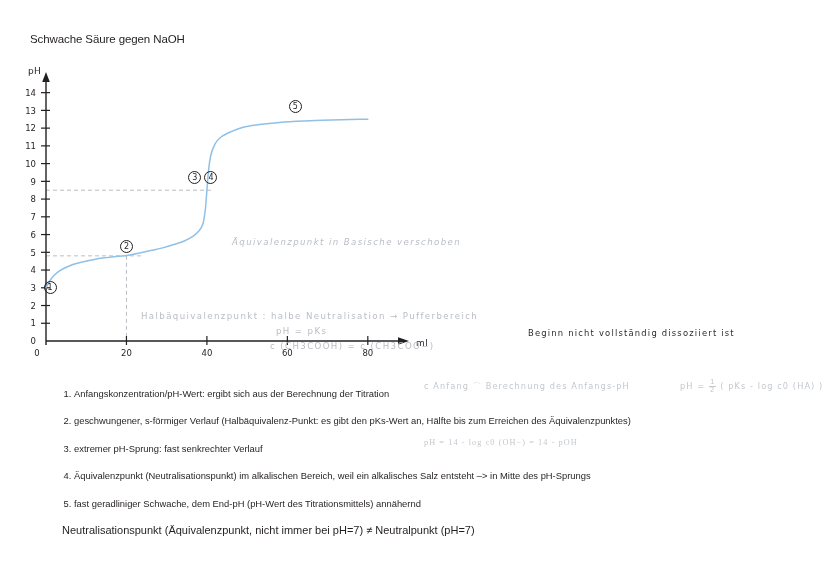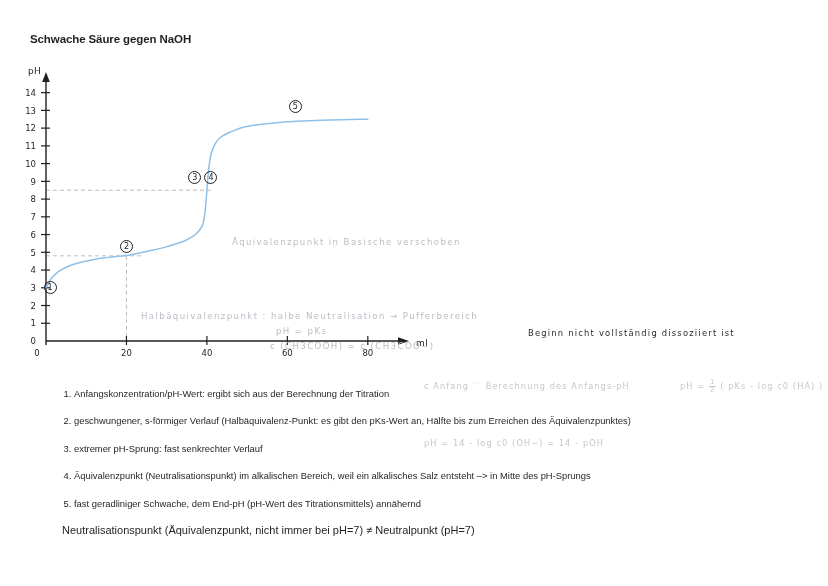--- a/index.html
+++ b/index.html
@@ -13,21 +13,21 @@
     font-family: "Liberation Sans", sans-serif;
     color: #231f20;
     overflow: hidden;
   }
 
   
   #title {
     position: absolute;
     left: 30px; top: 33px;
     font-size: 11.5px;
-    font-weight: bold;
+    font-weight: normal;
     letter-spacing: -0.1px;
     color: #231f20;
   }
 
   
   #chart {
     position: absolute;
     left: 0px; top: 60px;
     width: 440px; height: 300px;
   }
@@ -35,21 +35,21 @@
 
   
   .note {
     position: absolute;
     font-family: "DejaVu Sans", sans-serif;
     font-size: 8.6px;
     color: #b9bec4;
     letter-spacing: 1.4px;
     white-space: nowrap;
   }
-  #note-aequiv { left: 232px; top: 177px; }
+  #note-aequiv { left: 232px; top: 177px; font-style: italic; }
   #note-halb   { left: 141px; top: 251px; text-align: right; }
   #note-halb2  { left: 276px; top: 266px; }
   #note-halb3  { left: 270px; top: 281px; }
 
   
   .marker {
     position: absolute;
     width: 13px; height: 13px;
     border: 1.1px solid #231f20;
     border-radius: 50%;
@@ -95,21 +95,21 @@
   .faint {
     position: absolute;
     font-family: "DejaVu Sans", sans-serif;
     font-size: 8.2px;
     color: #c3c8cd;
     letter-spacing: 1.1px;
     white-space: nowrap;
   }
   #f1 { left: 424px; top: 381px; }
   #f2 { left: 680px; top: 379px; }
-  #f3 { left: 424px; top: 438px; }
+  #f3 { left: 424px; top: 438px; font-family: Liberation Serif, serif; }
   .frac {
     display: inline-block;
     vertical-align: -3px;
     text-align: center;
     line-height: 7px;
     font-size: 7px;
   }
   .frac .num { display: block; border-bottom: 1px solid #c3c8cd; padding: 0 1px; }
   .frac .den { display: block; padding: 0 1px; }
 

